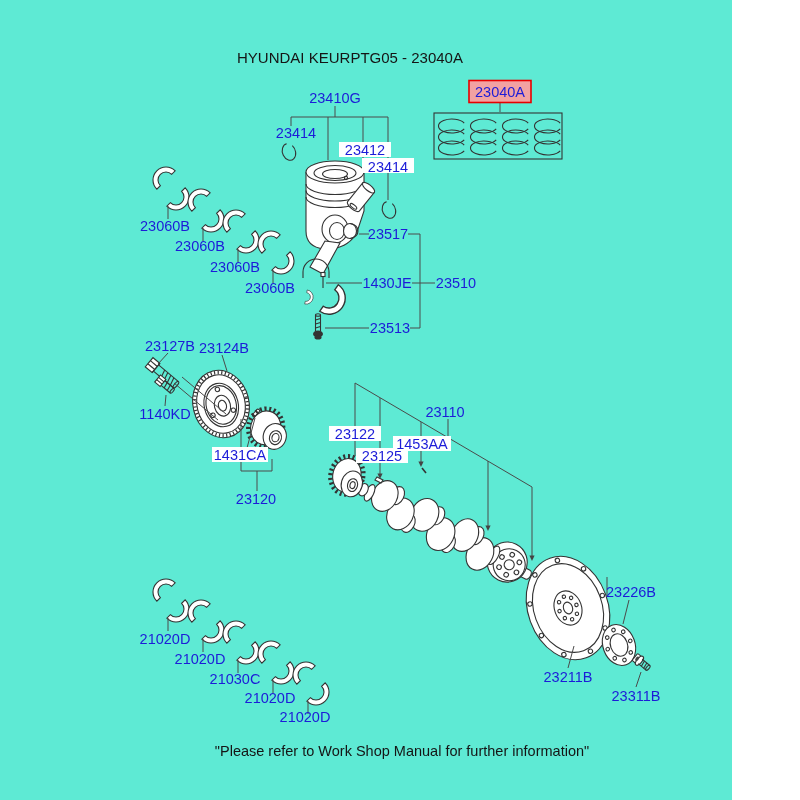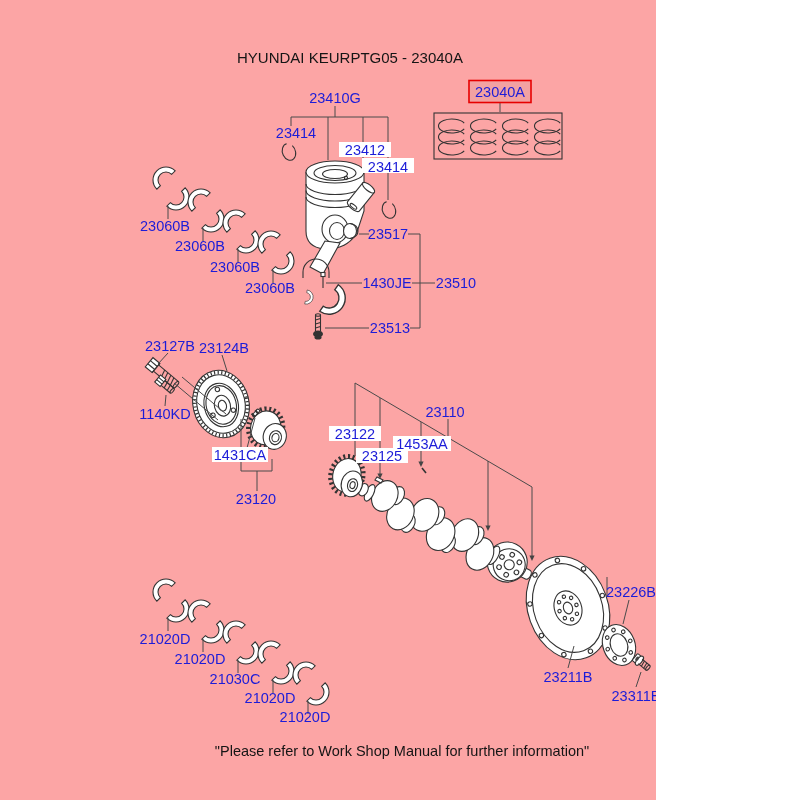--- a/index.html
+++ b/index.html
@@ -1,16 +1,16 @@
 <!DOCTYPE html>
 <html><head>
 <meta charset="utf-8">
 <style>
   html,body{margin:0;padding:0;background:#ffffff;}
-  #stage{position:relative;width:656px;height:800px;background:#fca5a5;overflow:hidden;}
+  #stage{position:relative;width:732px;height:800px;background:#5eead4;overflow:hidden;}
   svg{display:block;}
   text{font-family:"Liberation Sans","DejaVu Sans",sans-serif;}
   .plabel{fill:#1c1cd8;font-size:14.5px;text-anchor:middle;}
   .title{fill:#151515;font-size:15px;text-anchor:middle;}
   .footer{fill:#151515;font-size:14.5px;text-anchor:middle;}
   .art{stroke:#333;stroke-width:1.1;fill:none;}
   .artw{stroke:#333;stroke-width:1.1;fill:#ffffff;}
   .lead{stroke:#4a4a4a;stroke-width:1;fill:none;}
   .teeth{stroke:#333;fill:none;}
   .lblbg{fill:#ffffff;stroke:none;}

